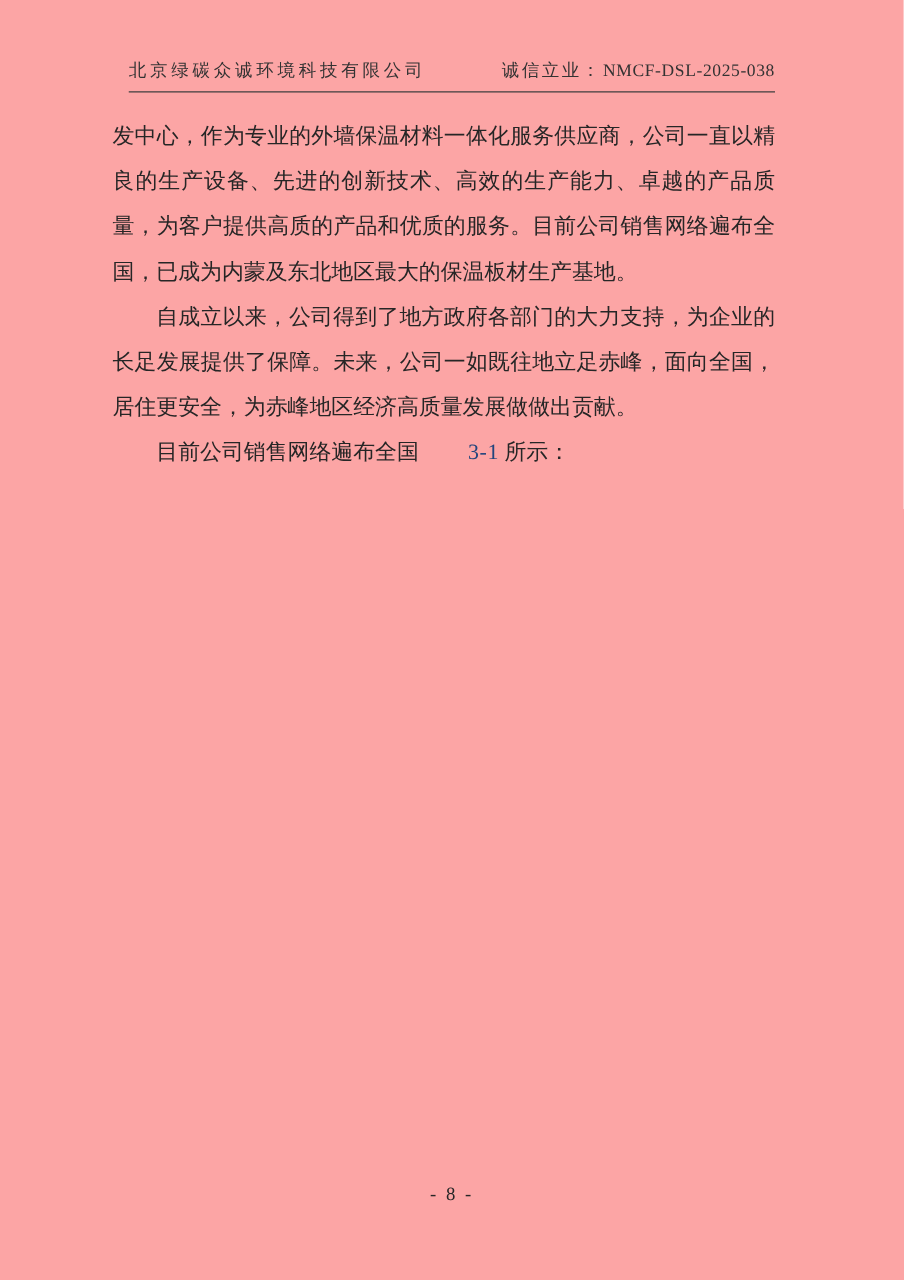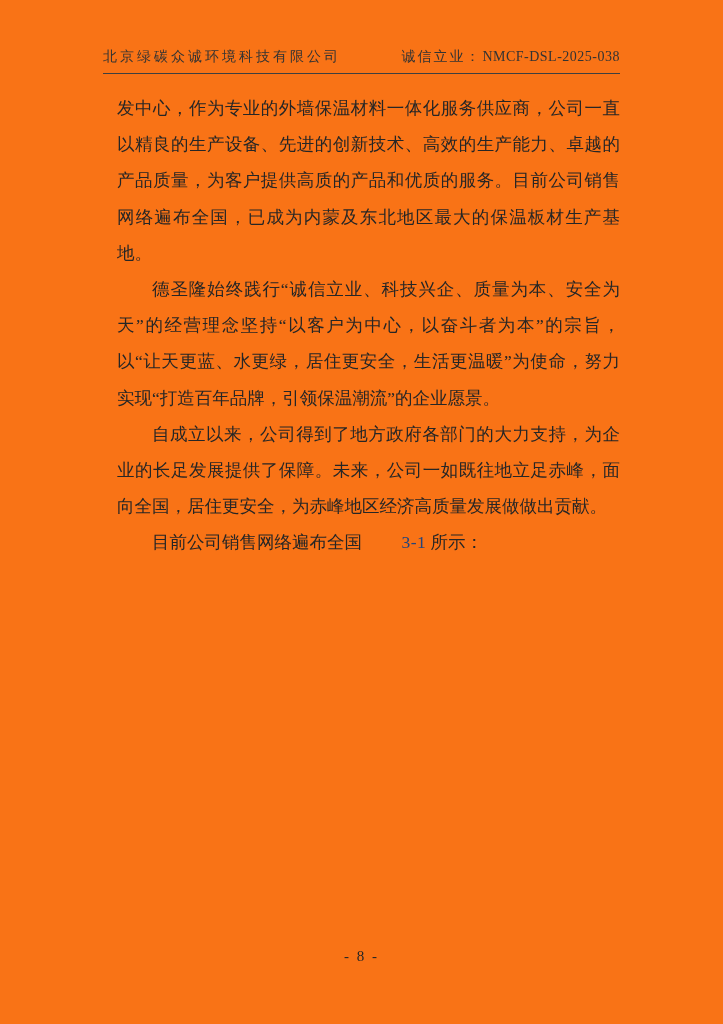--- a/index.html
+++ b/index.html
@@ -4,21 +4,21 @@
 <style>
   html, body {
     margin: 0;
     padding: 0;
     background: #ffffff;
   }
   .page {
     position: relative;
     width: 723px;
     height: 1024px;
-    background: #f97316;
+    background: #fca5a5;
     font-family: "Liberation Serif", "DejaVu Serif", serif;
     color: #262626;
     overflow: hidden;
   }
   
   .header {
     position: absolute;
     left: 103px;
     right: 103px;
     top: 48px;
@@ -39,21 +39,21 @@
     letter-spacing: 2px;
   }
   .header .docnum-value {
     font-weight: normal;
     letter-spacing: 0.5px;
     margin-left: 1px;
   }
   
   .doc-body {
     position: absolute;
-    left: 117px;
+    left: 90px;
     right: 103px;
     top: 90px;
     font-size: 17.5px;
     line-height: 36.2px;
     text-align: justify;
     text-justify: inter-ideograph;
     color: #262626;
   }
   .doc-body p {
     margin: 0;
@@ -87,21 +87,20 @@
 
   <div class="header">
     <span class="company">北京绿碳众诚环境科技有限公司</span>
     <span>
       <span class="docnum-label">诚信立业：</span><span class="docnum-value">NMCF-DSL-2025-038</span>
     </span>
   </div>
 
   <div class="doc-body">
     <p class="no-indent">发中心，作为专业的外墙保温材料一体化服务供应商，公司一直以精良的生产设备、先进的创新技术、高效的生产能力、卓越的产品质量，为客户提供高质的产品和优质的服务。目前公司销售网络遍布全国，已成为内蒙及东北地区最大的保温板材生产基地。</p>
-    <p>德圣隆始终践行“诚信立业、科技兴企、质量为本、安全为天”的经营理念坚持“以客户为中心，以奋斗者为本”的宗旨，以“让天更蓝、水更绿，居住更安全，生活更温暖”为使命，努力实现“打造百年品牌，引领保温潮流”的企业愿景。</p>
     <p>自成立以来，公司得到了地方政府各部门的大力支持，为企业的长足发展提供了保障。未来，公司一如既往地立足赤峰，面向全国，居住更安全，为赤峰地区经济高质量发展做做出贡献。</p>
     <p><span>目前公司销售网络遍布全国 </span><span class="figref">3-1</span><span> 所示：</span></p>
   </div>
 
   <div class="footer">
     <span>- 8 -</span>
   </div>
 
 </div>
 

